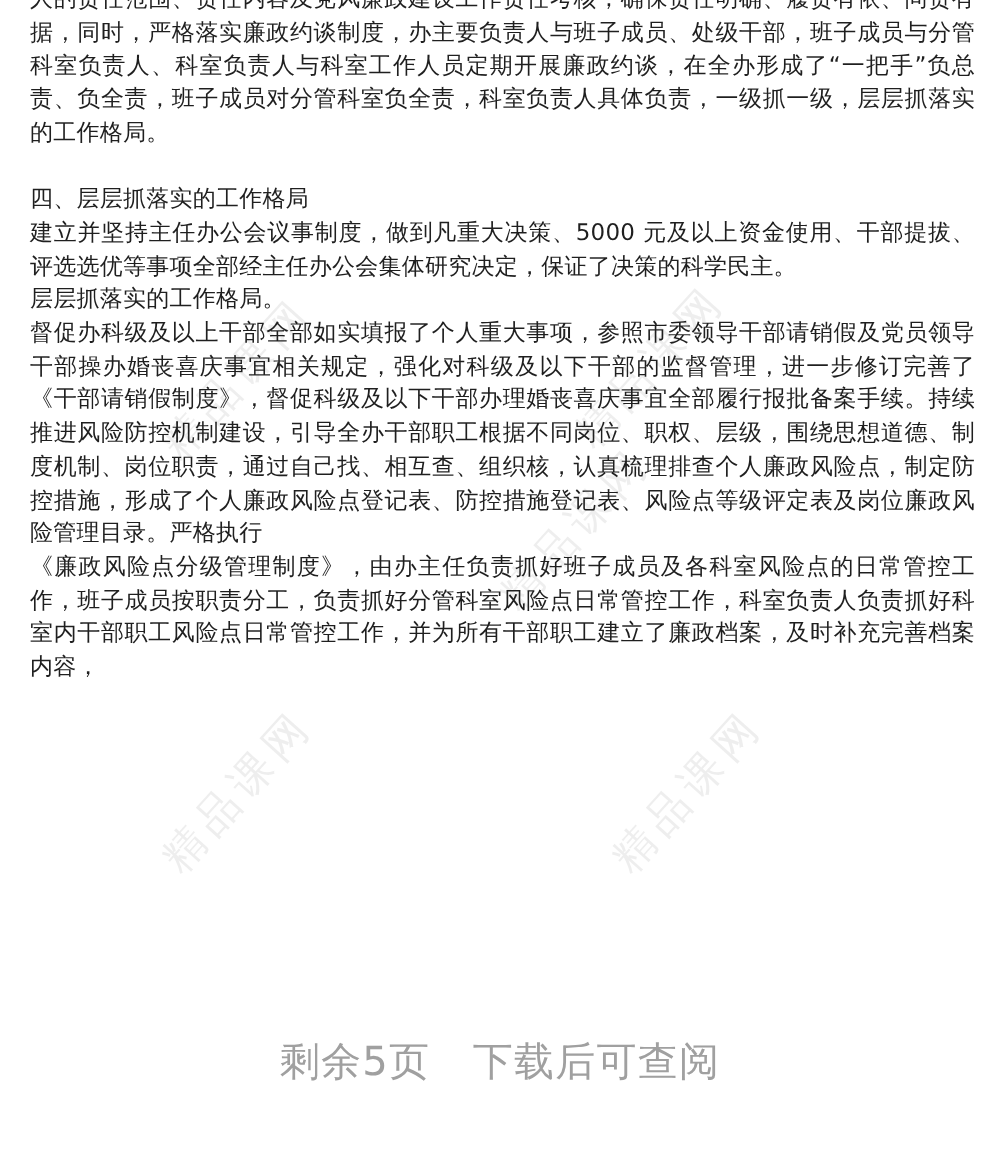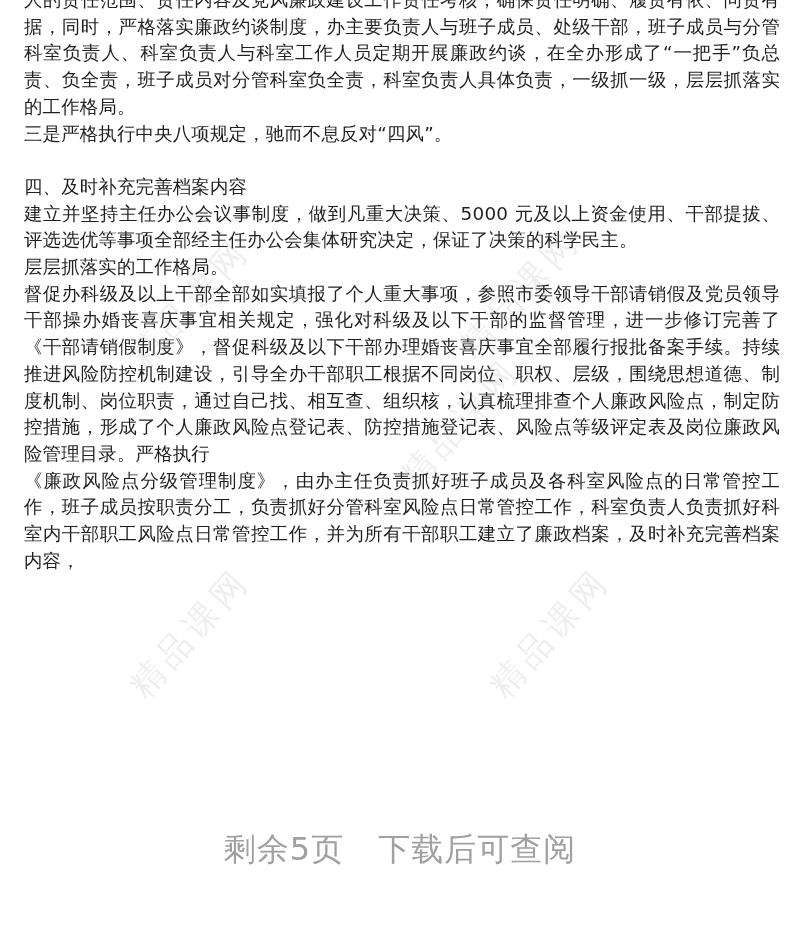--- a/index.html
+++ b/index.html
@@ -62,23 +62,22 @@
 <body>
 
 <div class="watermark" style="left:110px; top:280px;">精品课网</div>
 <div class="watermark" style="left:440px; top:270px;">精品课网</div>
 <div class="watermark" style="left:380px; top:400px;">精品课网</div>
 <div class="watermark" style="left:110px; top:610px;">精品课网</div>
 <div class="watermark" style="left:470px; top:610px;">精品课网</div>
 
 <div class="doc">
   <p>人的责任范围、责任内容及党风廉政建设工作责任考核，确保责任明确、履责有依、问责有据，同时，严格落实廉政约谈制度，办主要负责人与班子成员、处级干部，班子成员与分管科室负责人、科室负责人与科室工作人员定期开展廉政约谈，在全办形成了“一把手”负总责、负全责，班子成员对分管科室负全责，科室负责人具体负责，一级抓一级，层层抓落实的工作格局。</p>
-  <p>三是严格执行中央八项规定，驰而不息反对“四风”。</p>
   <div class="gap"></div>
-  <p>四、及时补充完善档案内容</p>
+  <p>四、层层抓落实的工作格局</p>
   <p>建立并坚持主任办公会议事制度，做到凡重大决策、5000 元及以上资金使用、干部提拔、评选选优等事项全部经主任办公会集体研究决定，保证了决策的科学民主。</p>
   <p>层层抓落实的工作格局。</p>
   <p>督促办科级及以上干部全部如实填报了个人重大事项，参照市委领导干部请销假及党员领导干部操办婚丧喜庆事宜相关规定，强化对科级及以下干部的监督管理，进一步修订完善了《干部请销假制度》，督促科级及以下干部办理婚丧喜庆事宜全部履行报批备案手续。持续推进风险防控机制建设，引导全办干部职工根据不同岗位、职权、层级，围绕思想道德、制度机制、岗位职责，通过自己找、相互查、组织核，认真梳理排查个人廉政风险点，制定防控措施，形成了个人廉政风险点登记表、防控措施登记表、风险点等级评定表及岗位廉政风险管理目录。严格执行</p>
   <p>《廉政风险点分级管理制度》，由办主任负责抓好班子成员及各科室风险点的日常管控工作，班子成员按职责分工，负责抓好分管科室风险点日常管控工作，科室负责人负责抓好科室内干部职工风险点日常管控工作，并为所有干部职工建立了廉政档案，及时补充完善档案内容，</p>
 </div>
 
 <div class="more">
   <span>剩余5页</span><span>下载后可查阅</span>
 </div>
 

